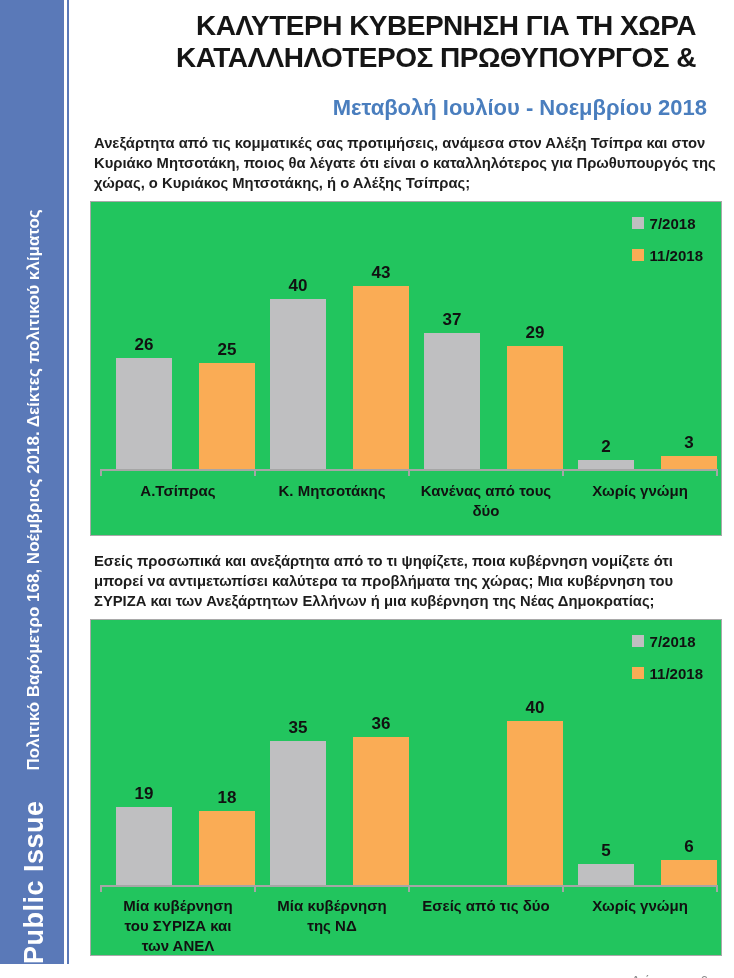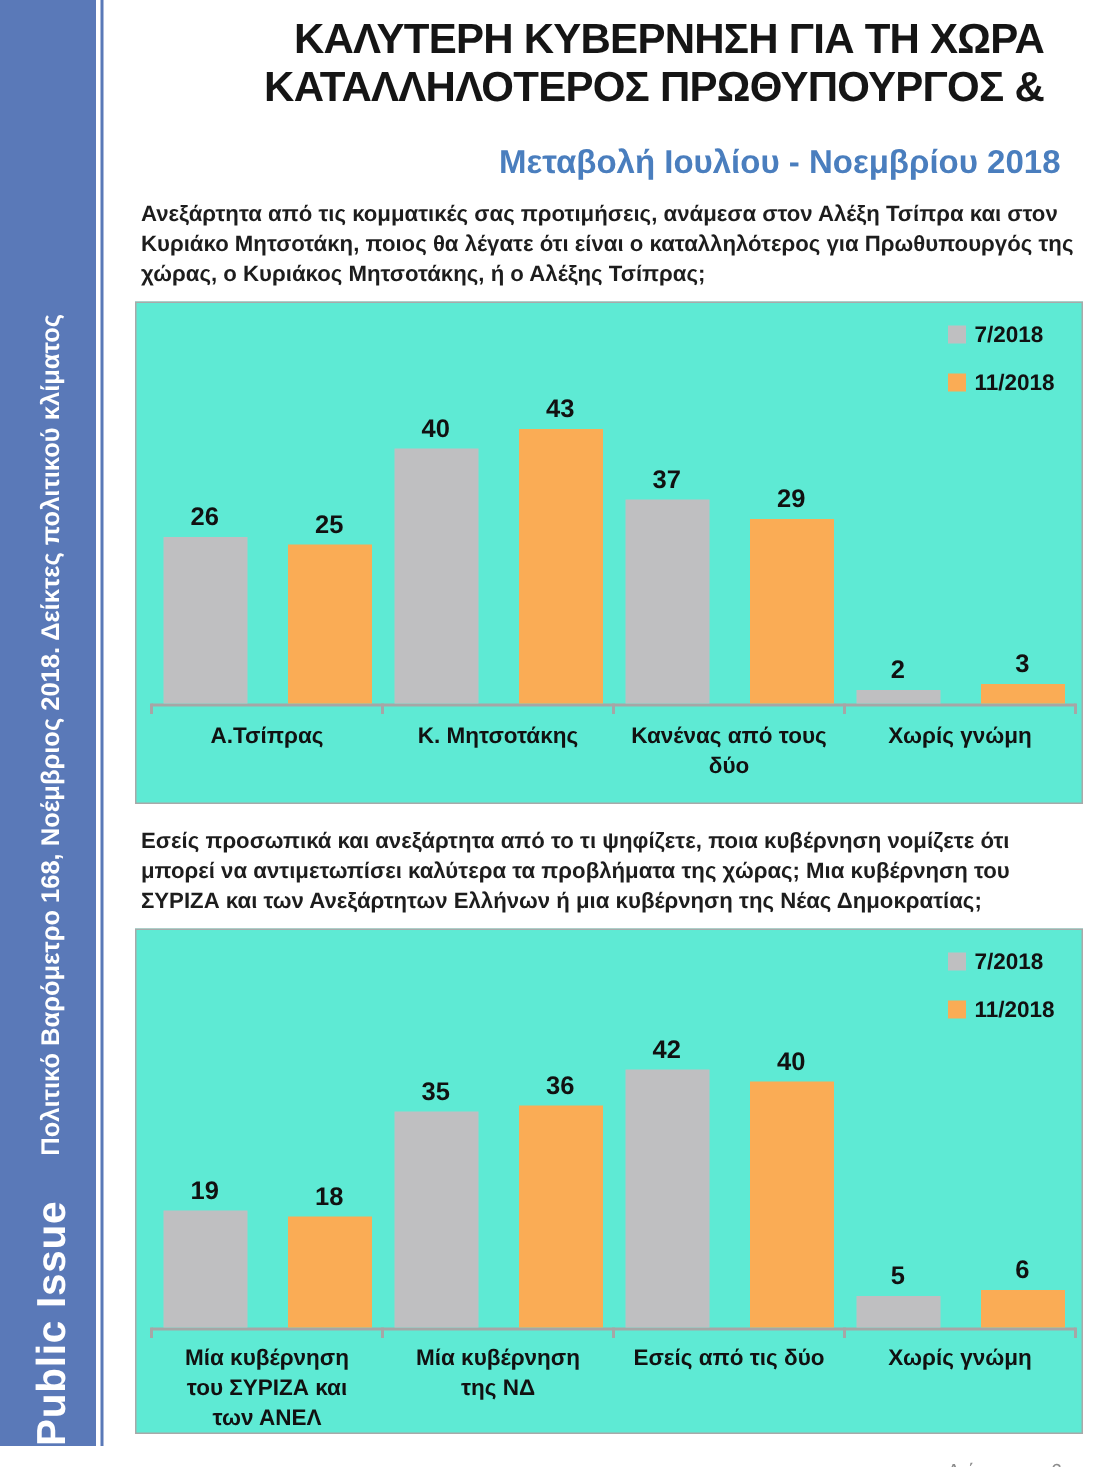--- a/index.html
+++ b/index.html
@@ -28,36 +28,36 @@
   .subtitle {
     text-align:right; padding-right:15px; margin-top:20px;
     font-size:22px; font-weight:bold; color:#4A7EBE;
   }
   .question {
     margin:12px 0 7px 4px; width:628px;
     font-size:14.8px; font-weight:600; color:#1d1d1d; line-height:1.37;
   }
 
   
-  .chart-box { position:relative; border:1.5px solid #A9A9A9; background:#5eead4; }
+  .chart-box { position:relative; border:1.5px solid #A9A9A9; background:#22c55e; }
   [data-chart-index="0"] .chart-box { height:333px; }
   [data-chart-index="1"] .chart-box { height:335px; }
 
   .legend { position:absolute; top:13px; right:18px; display:flex; flex-direction:column; gap:15px; z-index:5; }
   .legend-row { display:flex; align-items:center; gap:6px; font-size:15px; font-weight:bold; color:#111; }
   .swatch { width:12px; height:12px; display:inline-block; }
 
   .plot {
     position:absolute; left:10px; right:4px; top:0;
     border-bottom:2px solid #A6A6A6; display:flex; align-items:flex-end;
   }
   [data-chart-index="0"] .plot { height:267px; }
   [data-chart-index="1"] .plot { height:265px; }
 
-  .group { flex:1; display:flex; align-items:flex-end; justify-content:center; }
+  .group { flex:1; display:flex; align-items:flex-end; justify-content:flex-end; }
   .barwrap { display:flex; flex-direction:column; align-items:center; }
   .barwrap.second { margin-left:-1px;padding-left:28px; }
   .bar { width:56px; }
   .val { font-size:17px; font-weight:bold; color:#111; margin-bottom:3px; }
 
   .tick { position:absolute; top:100%; width:2px; height:7px; background:#A6A6A6; }
 
   .cats { position:absolute; left:10px; right:4px; display:flex; }
   [data-chart-index="0"] .cats { top:279px; }
   [data-chart-index="1"] .cats { top:276px; }
@@ -186,24 +186,20 @@
               <div class="barwrap">
                 <div class="val">35</div>
                 <div class="bar" style="height: 144px; background: rgb(191, 191, 193);"></div>
               </div>
               <div class="barwrap second">
                 <div class="val">36</div>
                 <div class="bar" style="height: 148px; background: rgb(250, 172, 85);"></div>
               </div>
             </div>
             <div class="group">
-              <div class="barwrap">
-                <div class="val">42</div>
-                <div class="bar" style="height: 172px; background: rgb(191, 191, 193);"></div>
-              </div>
               <div class="barwrap second">
                 <div class="val">40</div>
                 <div class="bar" style="height: 164px; background: rgb(250, 172, 85);"></div>
               </div>
             </div>
             <div class="group">
               <div class="barwrap">
                 <div class="val">5</div>
                 <div class="bar" style="height: 21px; background: rgb(191, 191, 193);"></div>
               </div>

